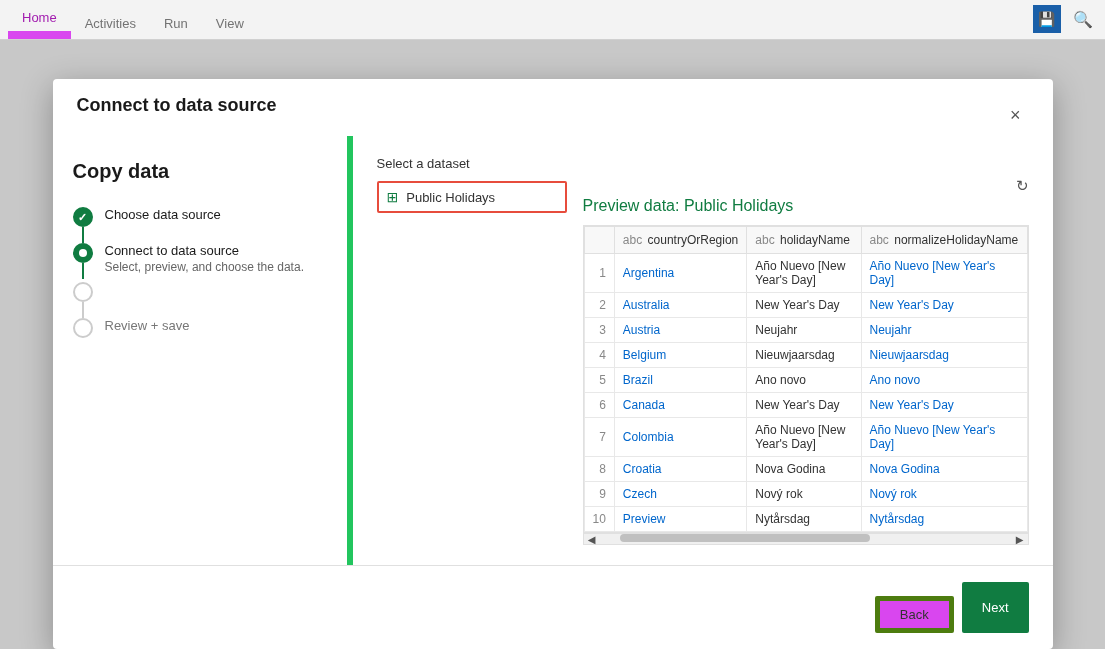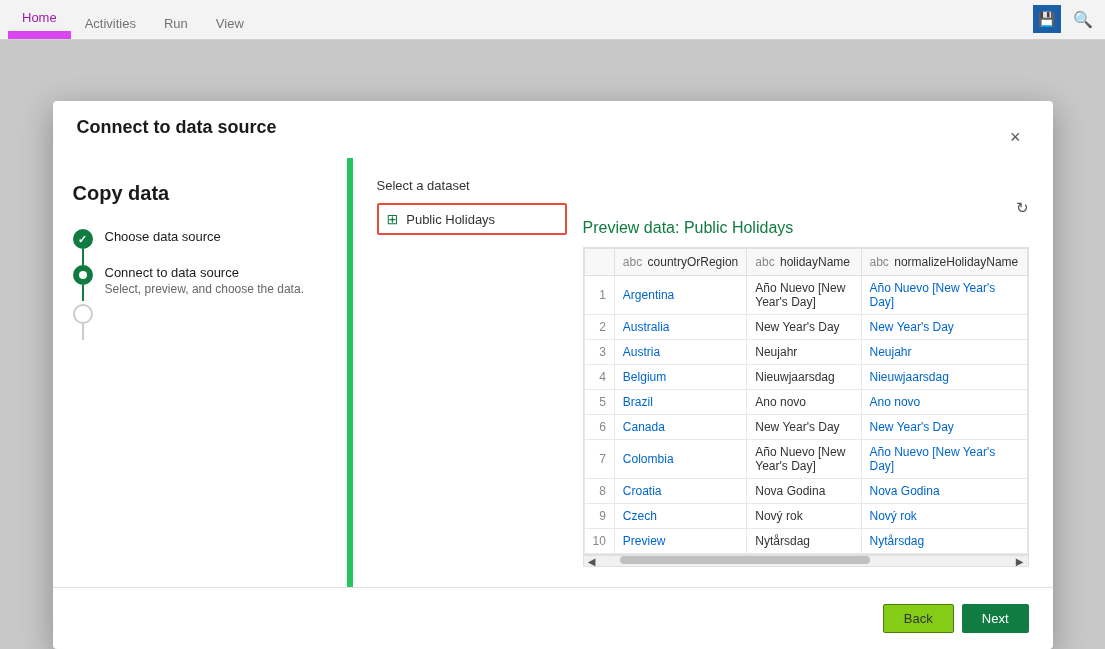--- a/index.html
+++ b/index.html
@@ -321,26 +321,27 @@
     
     .modal-footer {
       display: flex;
       justify-content: flex-end;
       gap: 8px;
       padding: 16px 24px;
       border-top: 1px solid #e0e0e0;
     }
     .btn-back {
       padding: 6px 20px;
-      border: 1px solid #4d7c0f;
-      background: #84cc16;
+      border: 5px solid #4d7c0f;
+      background: #d946ef;
       color: #333;
       cursor: pointer;
       font-size: 13px;
       border-radius: 2px;
+      margin-top: 14px;
     }
     .btn-next {
       padding: 6px 20px;
       border: none;
       background: #107c41;
       color: white;
       cursor: pointer;
       font-size: 13px;
       border-radius: 2px;
       font-weight: 500;
@@ -426,20 +427,28 @@
             </div>
 
 
             <div class="step-item">
               <div class="step-connector">
                 <div class="step-circle inactive"></div>
                 <div class="step-line inactive"></div>
               </div>
             </div>
 
+            <div class="step-item">
+              <div class="step-connector">
+                <div class="step-circle inactive"></div>
+              </div>
+              <div class="step-text">
+                <div class="step-label inactive">Review + save</div>
+              </div>
+            </div>
 
           </div>
         </div>
 
         <div class="content">
           <div class="content-panels">
 
             <div class="dataset-panel">
               <div class="dataset-panel-title">Select a dataset</div>
               <div class="dataset-item">

